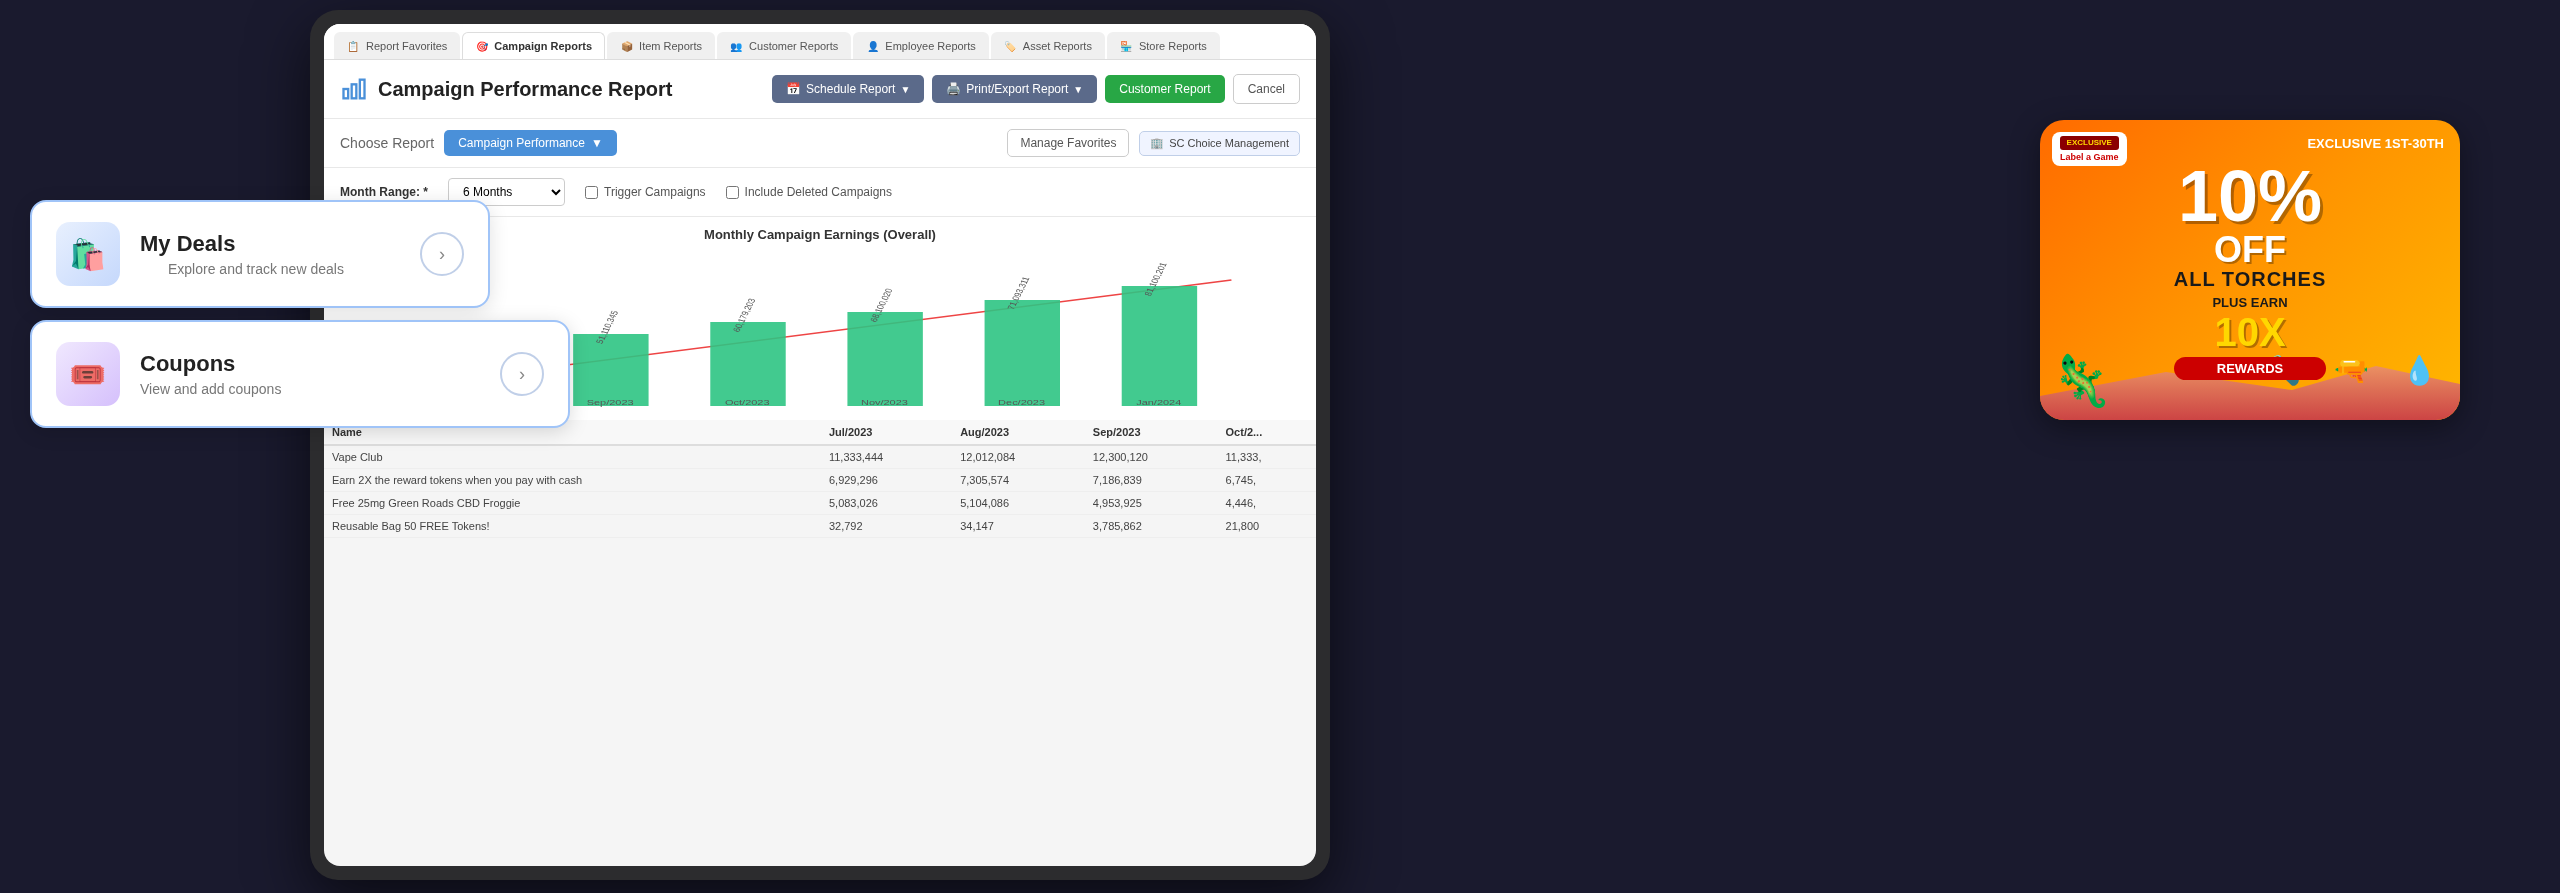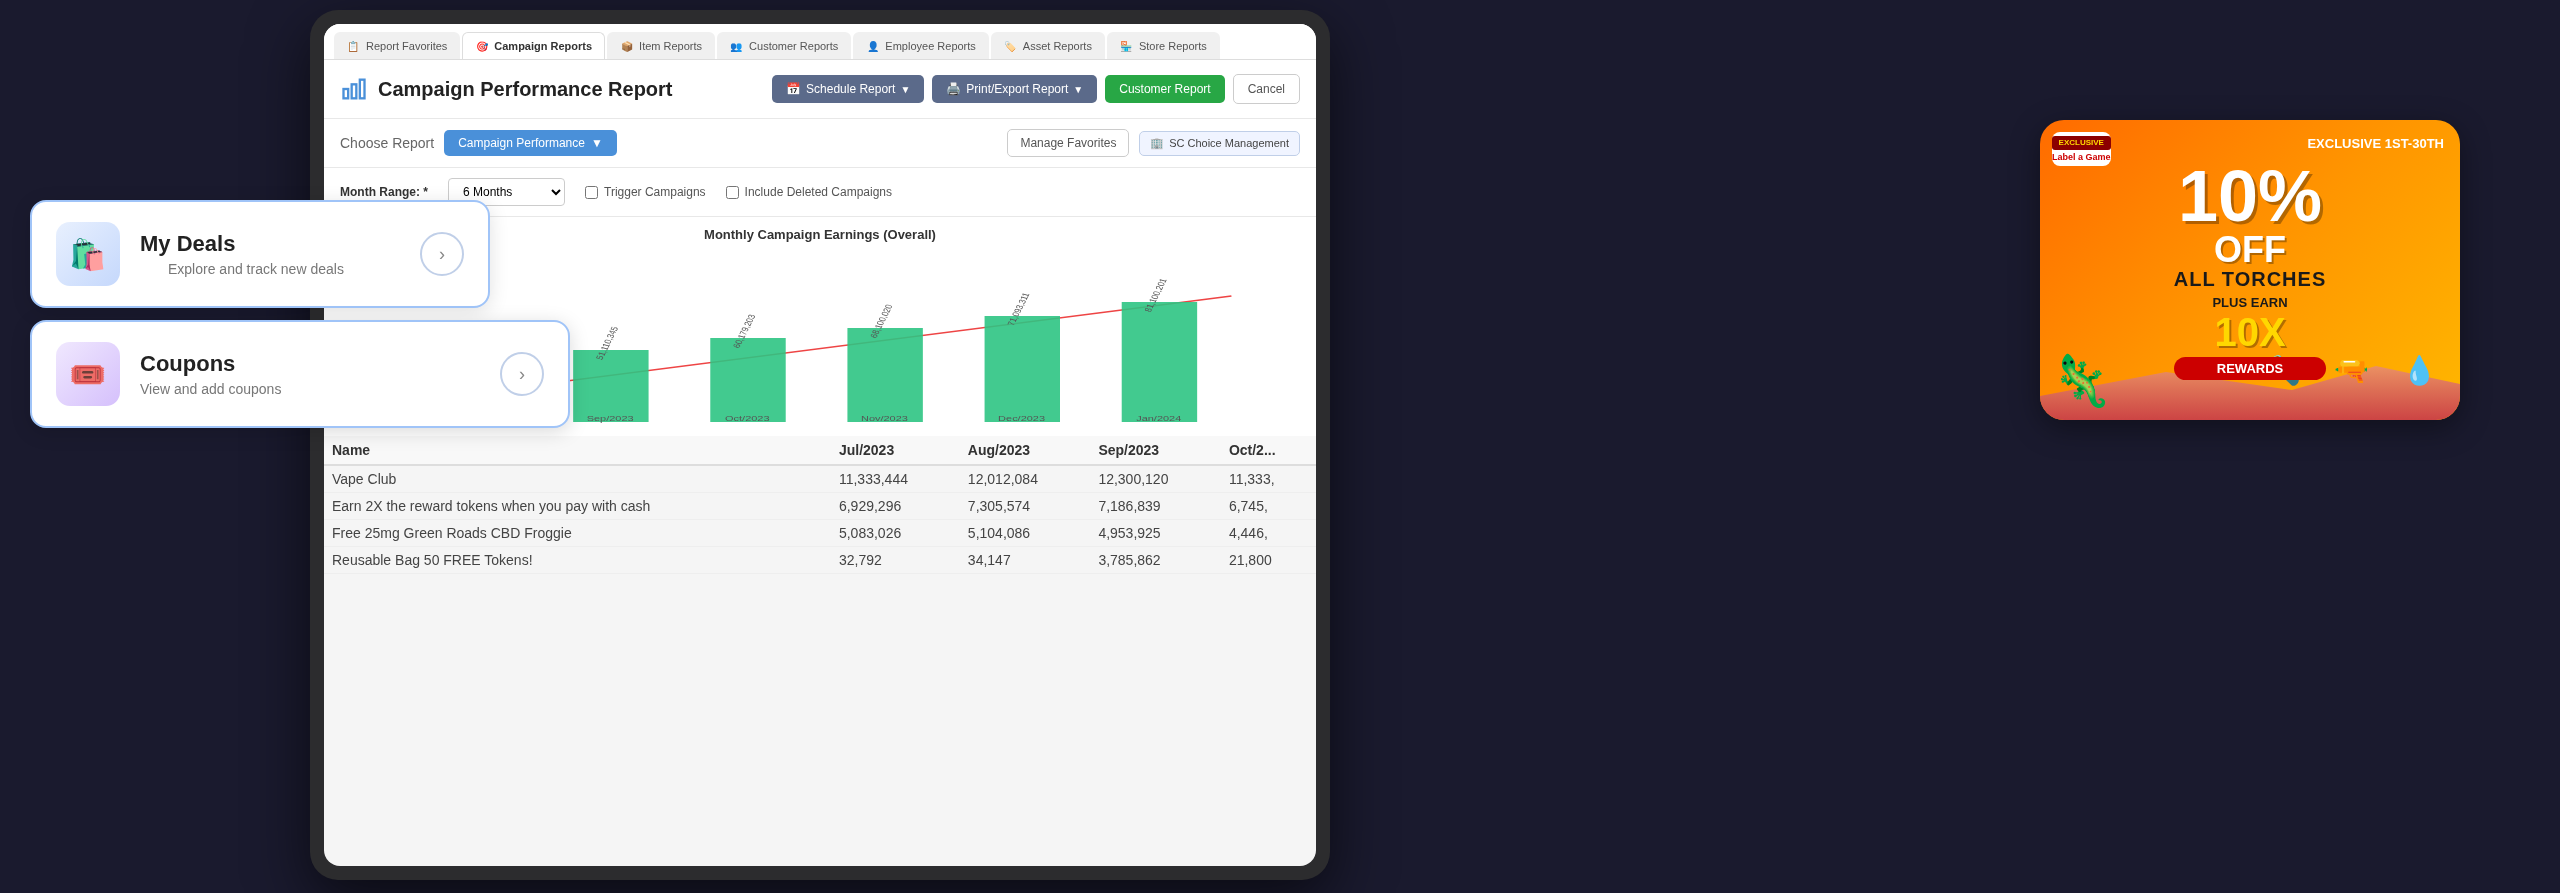--- a/index.html
+++ b/index.html
@@ -226,36 +226,36 @@
     
     .chart-area {
       padding: 10px 16px;
       background: #fff;
     }
     .chart-title {
       text-align: center;
       font-size: 13px;
       font-weight: 700;
       color: #333;
-      margin-bottom: 24px;
+      margin-bottom: 8px;
     }
     .chart-container {
       position: relative;
       height: 160px;
     }
     .chart-svg {
       width: 100%;
       height: 100%;
     }
 
     
     .data-table {
       width: 100%;
       border-collapse: collapse;
-      font-size: 14px;
+      font-size: 11px;
     }
     .data-table th {
       background: #f8f8f8;
       padding: 6px 8px;
       text-align: left;
       border-bottom: 2px solid #ddd;
       color: #333;
       font-weight: 600;
       white-space: nowrap;
     }
@@ -390,21 +390,21 @@
       align-items: center;
       justify-content: center;
       padding: 20px;
     }
     .promo-badge {
       position: absolute;
       top: 12px;
       left: 12px;
       background: #fff;
       border-radius: 8px;
-      padding: 4px 0;
+      padding: 4px 8px;
       font-size: 9px;
       font-weight: 700;
       color: #c00;
       text-align: center;
       line-height: 1.2;
     }
     .promo-exclusive {
       background: #8b0000;
       color: #ffd700;
       font-size: 8px;

